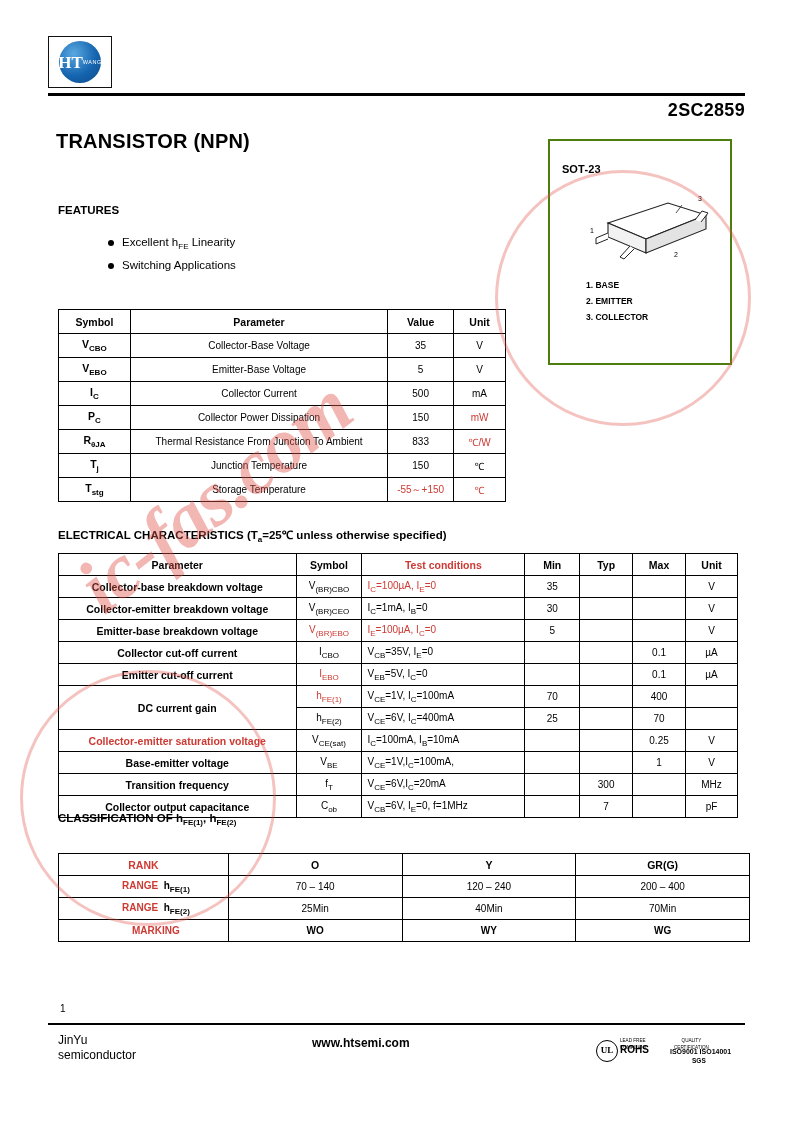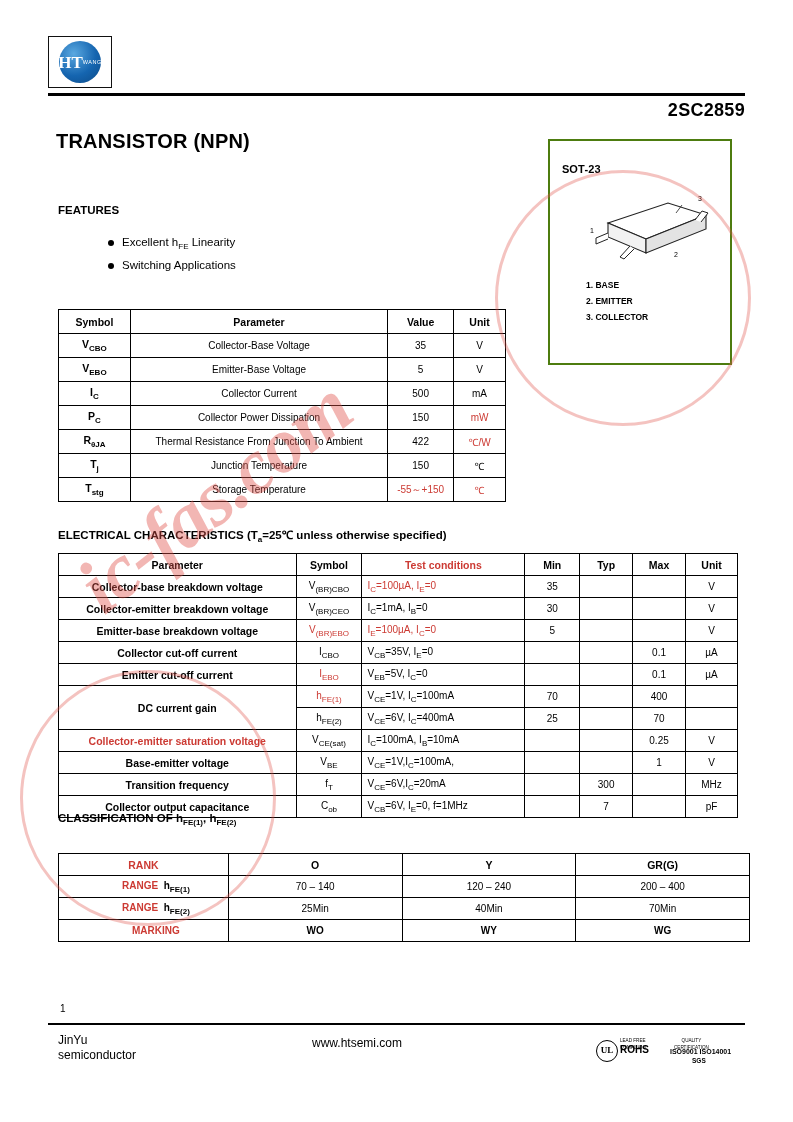--- a/index.html
+++ b/index.html
@@ -254,20 +254,21 @@
     left: 58px;
     top: 1033px;
     font-size: 12px;
     line-height: 15px;
   }
   .footer-url {
     position: absolute;
     left: 312px;
     top: 1036px;
     font-size: 12px;
+    font-weight: bold;
   }
   .footer-cert {
     position: absolute;
     left: 596px;
     top: 1036px;
     width: 160px;
     height: 30px;
     font-size: 5.5px;
     line-height: 6.5px;
   }
@@ -378,21 +379,21 @@
     </tr>
     <tr>
       <td class="sym">P<sub>C</sub></td>
       <td class="lcell">Collector Power Dissipation</td>
       <td>150</td>
       <td class="red">mW</td>
     </tr>
     <tr>
       <td class="sym">R<sub>θJA</sub></td>
       <td class="lcell">Thermal Resistance From Junction To Ambient</td>
-      <td>422</td>
+      <td>833</td>
       <td class="red">℃/W</td>
     </tr>
     <tr>
       <td class="sym">T<sub>j</sub></td>
       <td class="lcell">Junction Temperature</td>
       <td>150</td>
       <td>℃</td>
     </tr>
     <tr>
       <td class="sym">T<sub>stg</sub></td>

